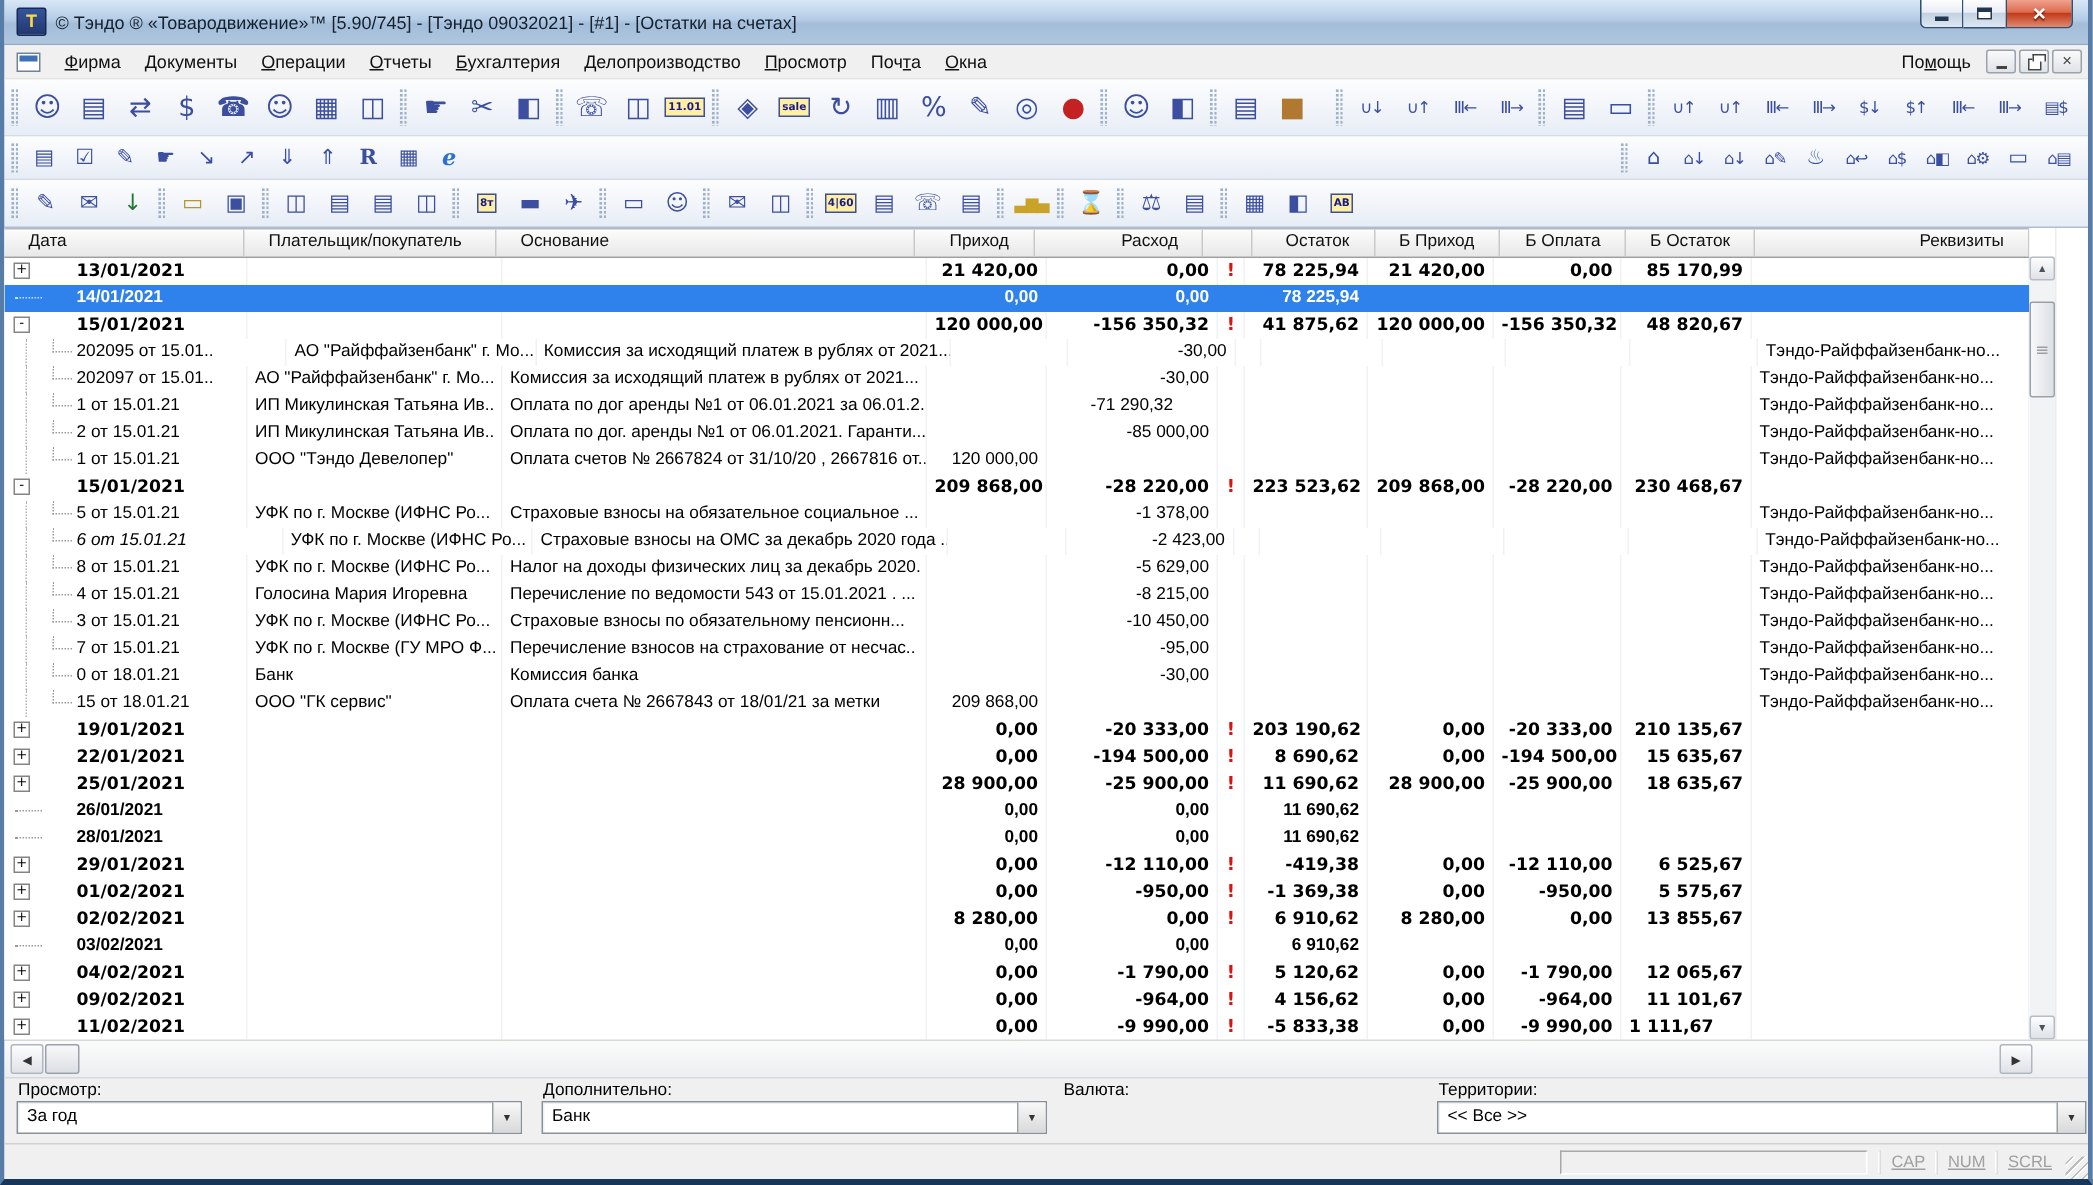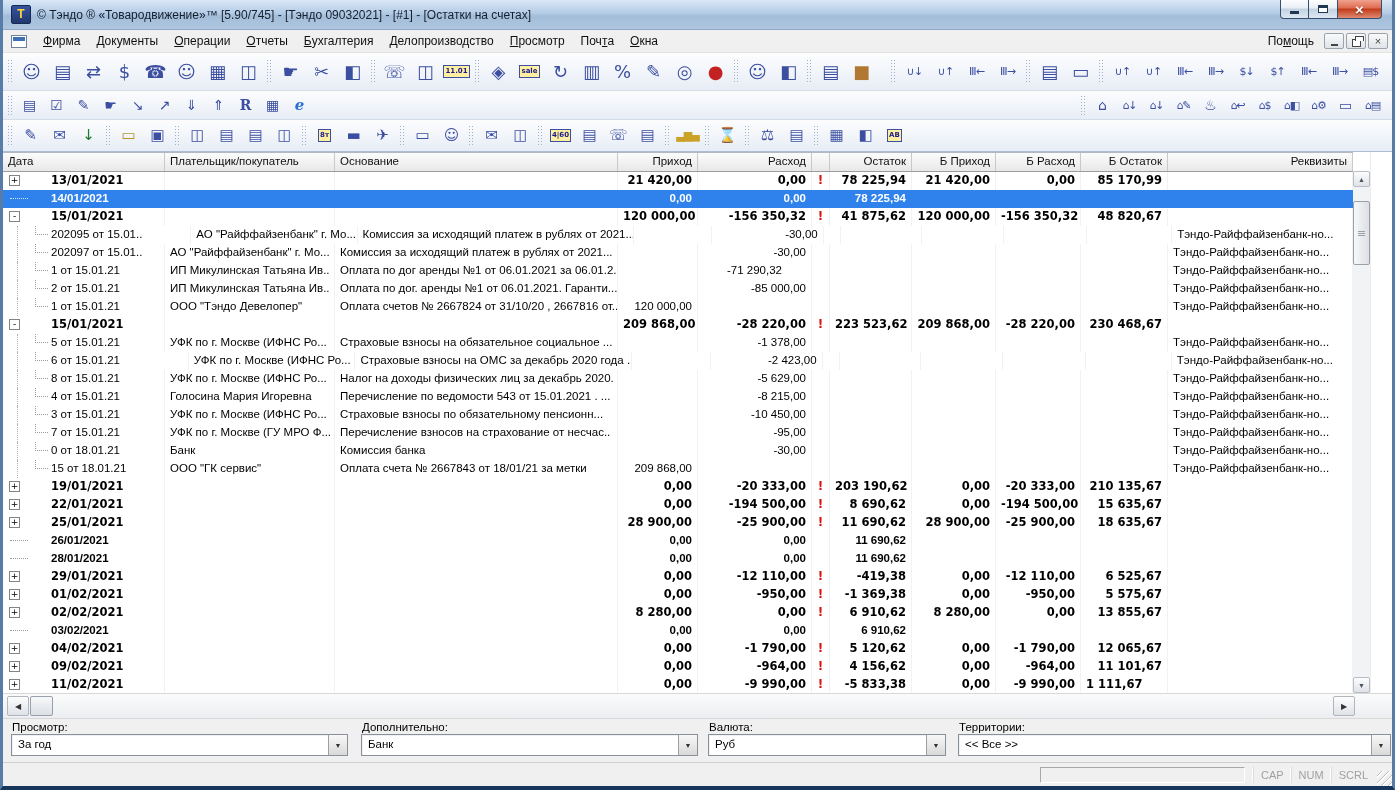--- a/index.html
+++ b/index.html
@@ -51,21 +51,21 @@
   .tb2 .g{font-size:14px;}
   .tb3 .g{font-size:15px;}
   .g.two{font-size:11px !important;letter-spacing:-1px;}
   .g.k-box{font-size:7px !important;font-weight:bold;color:#1a1a8c;background:#ffefa0;border:1px solid #3b4ea0;padding:2px 1px;letter-spacing:0;}
   .g.k-ltr{font-size:14px !important;font-weight:bold;font-family:"DejaVu Serif",serif;}
   .g.k-ie{font-size:15px !important;color:#2a6fd4;font-style:italic;font-weight:bold;font-family:"DejaVu Serif",serif;}
   
   .tablewrap{flex:1;display:flex;background:#fff;min-height:0;}
   .gridcol{width:1350px;flex:0 0 1350px;display:flex;flex-direction:column;min-height:0;}
   .thead{display:flex;flex:0 0 18px;height:18px;border-top:1px solid #b3b9c2;border-bottom:1px solid #9d9d9d;background:linear-gradient(#fcfcfc,#e8e8e8);}
-  .hcell{box-sizing:border-box;height:100%;line-height:17px;font-size:11.5px;color:#111;padding:0 5px;border-right:1px solid #c9c9c9;overflow:hidden;white-space:nowrap;}
+  .hcell{box-sizing:border-box;height:100%;line-height:17px;font-size:11.5px;color:#111;padding:0 16px;border-right:1px solid #c9c9c9;overflow:hidden;white-space:nowrap;}
   .tbody{flex:1;background:#fff;overflow:hidden;}
   .trow{display:flex;height:18px;line-height:17px;background:#fff;}
   .cell{box-sizing:border-box;height:100%;font-size:11.5px;color:#000;padding:0 5px;overflow:hidden;white-space:nowrap;border-right:1px solid rgba(230,232,238,.55);}
   .trow.g .cell,.trow.l .cell{font-weight:bold;}
   .trow.d .cell{font-weight:normal;}
   .datecell{position:relative;padding:0;}
   .dtext{position:absolute;left:48px;top:0;}
   .exp{position:absolute;left:6px;top:3px;width:11px;height:11px;box-sizing:border-box;border:1px solid #848484;background:#fff;
     font-size:9px;font-weight:normal;line-height:9px;text-align:center;color:#000;}
   .leaf{position:absolute;left:7px;top:8px;width:18px;border-top:1px dotted #9a9a9a;}
@@ -99,21 +99,21 @@
   .flabel{font-size:11.5px;color:#000;margin:2px 0 1px 1px;}
   .combo{display:flex;height:22px;box-sizing:border-box;background:#fff;border:1px solid #8a9097;box-shadow:inset 1px 1px 0 #eef2f6;}
   .cval{flex:1;font-size:11.5px;color:#000;padding:3px 6px;white-space:nowrap;overflow:hidden;}
   .cbtn{width:18px;flex:0 0 18px;border-left:1px solid #9aa0a6;background:linear-gradient(#f8f8f8,#d9d9d9);
     display:flex;align-items:center;justify-content:center;font-size:7px;color:#333;}
   
   .statusbar{height:23px;flex:0 0 23px;background:#f0f0f0;border-top:1px solid #d0d0d0;display:flex;align-items:center;padding-left:8px;}
   .shelp{flex:1;font-size:17px;color:#1a1a1a;white-space:nowrap;overflow:hidden;margin-top:48px;}
   .sbox{width:205px;flex:0 0 205px;height:16px;box-sizing:border-box;border:1px solid;border-color:#a8a8a8 #fff #fff #a8a8a8;margin-right:8px;background:#f0f0f0;}
   .skeys{display:flex;}
-  .skey{font-size:11px;color:#a0a0a0;padding:2px 7px;border-left:1px solid #dcdcdc;box-shadow:-2px 0 0 -1px #fff;}
+  .skey{font-size:11px;color:#a0a0a0;padding:2px 7px;border-left:1px solid #dcdcdc;box-shadow:-2px 0 0 -1px #fff;text-decoration:underline;}
   .sgrip{width:15px;height:15px;align-self:flex-end;margin-left:2px;
     background:repeating-linear-gradient(135deg,rgba(0,0,0,0) 0 3px,#bdbdbd 3px 4px,#fff 4px 5px);}
 </style>
 </head>
 <body>
 
 <div class="window">
 
   <div class="titlebar">
     <div class="app-icon">Т</div>
@@ -502,21 +502,21 @@
     <div class="gridcol">
       <div class="thead">
           <div class="hcell" style="width: 162px; text-align: left;">Дата</div>
           <div class="hcell" style="width: 170px; text-align: left;">Плательщик/покупатель</div>
           <div class="hcell" style="width: 283px; text-align: left;">Основание</div>
           <div class="hcell" style="width: 80px; text-align: right;">Приход</div>
           <div class="hcell" style="width: 114px; text-align: right;">Расход</div>
           <div class="hcell" style="width: 18px; text-align: center;"></div>
           <div class="hcell" style="width: 82px; text-align: right;">Остаток</div>
           <div class="hcell" style="width: 84px; text-align: right;">Б Приход</div>
-          <div class="hcell" style="width: 85px; text-align: right;">Б Расход</div>
+          <div class="hcell" style="width: 85px; text-align: right;">Б Оплата</div>
           <div class="hcell" style="width: 87px; text-align: right;">Б Остаток</div>
           <div class="hcell" style="width: 185px; text-align: right;">Реквизиты</div>
         </div>
       <div class="tbody">
           <div class="trow g">
             <div class="cell datecell" style="width: 162px;">
               <span class="exp">+</span>
               <span class="dtext">13/01/2021</span>
             </div>
             <div class="cell" style="width: 170px; text-align: left;"></div>
@@ -668,21 +668,21 @@
             <div class="cell" style="width: 80px; text-align: right;"></div>
             <div class="cell" style="width: 114px; text-align: right;">-1 378,00</div>
             <div class="cell flag" style="width: 18px; text-align: center;"></div>
             <div class="cell" style="width: 82px; text-align: right;"></div>
             <div class="cell" style="width: 84px; text-align: right;"></div>
             <div class="cell" style="width: 85px; text-align: right;"></div>
             <div class="cell" style="width: 87px; text-align: right;"></div>
             <div class="cell" style="width: 185px; text-align: left;">Тэндо-Райффайзенбанк-но...</div>
           </div>
           <div class="trow d">
-            <div class="cell datecell" style="width: 190px;">
+            <div class="cell datecell" style="width: 190px; font-style: italic;">
               <span class="dcorner"></span>
               <span class="dtext">6 от 15.01.21</span>
             </div>
             <div class="cell" style="width: 170px; text-align: left;">УФК  по г. Москве (ИФНС Ро...</div>
             <div class="cell" style="width: 283px; text-align: left;">Страховые взносы на ОМС за декабрь 2020 года ...</div>
             <div class="cell" style="width: 80px; text-align: right;"></div>
             <div class="cell" style="width: 114px; text-align: right;">-2 423,00</div>
             <div class="cell flag" style="width: 18px; text-align: center;"></div>
             <div class="cell" style="width: 82px; text-align: right;"></div>
             <div class="cell" style="width: 84px; text-align: right;"></div>
@@ -1010,24 +1010,20 @@
       </div>
       <div class="filter" style="width: 337px; margin-left: 13px;">
         <div class="flabel">Дополнительно:</div>
         <div class="combo">
           <div class="cval">Банк</div>
           <div class="cbtn">▼</div>
         </div>
       </div>
       <div class="filter" style="width: 238px; margin-left: 10px;">
         <div class="flabel">Валюта:</div>
-        <div class="combo">
-          <div class="cval">Руб</div>
-          <div class="cbtn">▼</div>
-        </div>
       </div>
       <div class="filter" style="width: 433px; margin-left: 12px;">
         <div class="flabel">Территории:</div>
         <div class="combo">
           <div class="cval">&lt;&lt; Все &gt;&gt;</div>
           <div class="cbtn">▼</div>
         </div>
       </div>
     </div>
 

